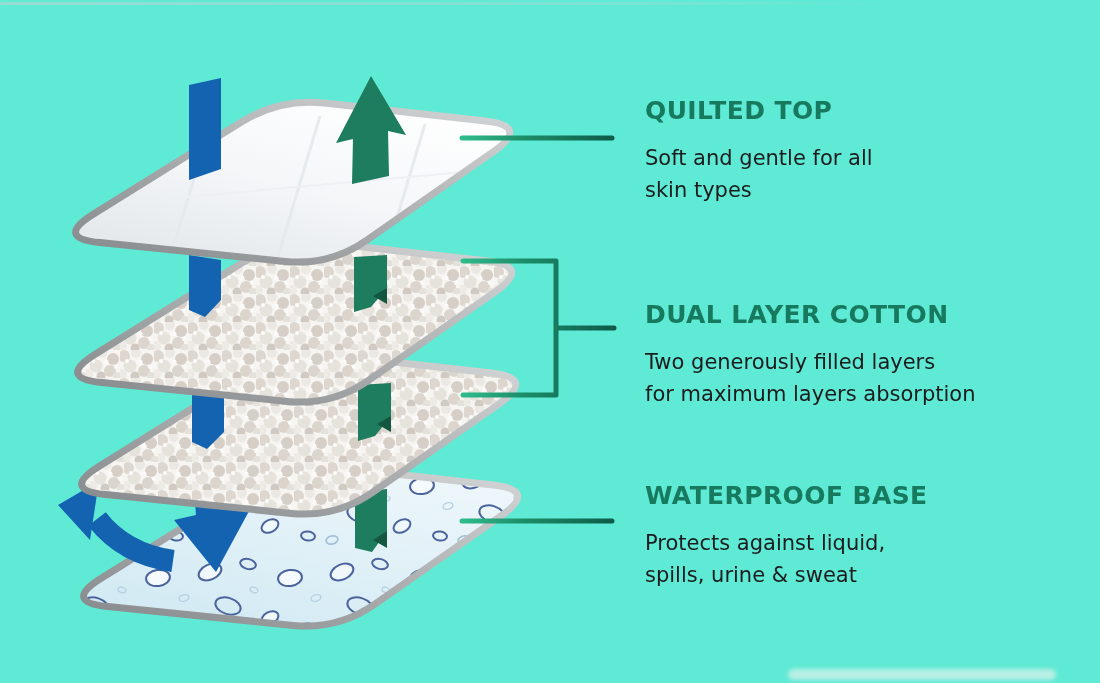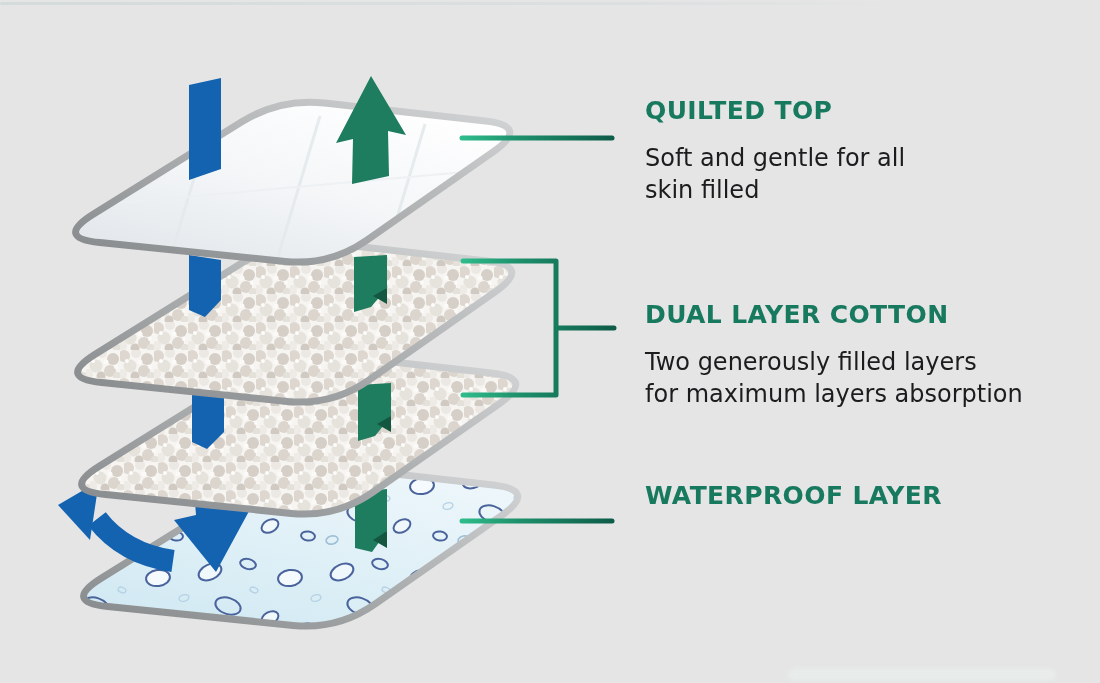--- a/index.html
+++ b/index.html
@@ -1,34 +1,34 @@
 <!DOCTYPE html>
 <html><head>
 <meta charset="utf-8">
 <style>
   html,body{margin:0;padding:0;background:#ffffff;}
   .canvas{
-    position:relative;width:1100px;height:683px;background:#e5e5e5;
+    position:relative;width:1100px;height:683px;background:#5eead4;
     overflow:hidden;font-family:"DejaVu Sans","Liberation Sans",sans-serif;
   }
   .top-faint-line{
     position:absolute;left:0;top:2px;width:908px;height:3px;border-radius:2px;
     background:linear-gradient(90deg,rgba(198,210,211,.55),rgba(198,210,211,.28) 70%,rgba(198,210,211,0));
   }
   .faint-watermark{
     position:absolute;left:788px;bottom:3px;width:268px;height:11px;border-radius:6px;
     background:rgba(233,241,238,.65);filter:blur(2px);
   }
   .diagram{position:absolute;left:0;top:0;}
   .section{position:absolute;left:645px;width:440px;}
   .section h2{
     margin:0 0 16px 0;font-size:25px;font-weight:700;letter-spacing:.4px;
     color:#17795e;line-height:30px;
   }
-  .section p{margin:0;font-size:24px;line-height:32px;color:#1c1c1e;}
+  .section p{margin:0;font-size:21px;line-height:32px;color:#1c1c1e;}
   .s1{top:96px;} .s2{top:300px;} .s3{top:481px;}
 </style>
 </head>
 <body>
 
 <div class="canvas">
 
   <div class="top-faint-line"></div>
 
   <svg class="diagram" width="640" height="683" viewBox="0 0 640 683">
@@ -140,26 +140,27 @@
 
     <g fill="none" stroke="url(#leadGrad)" stroke-width="5" stroke-linecap="round" stroke-linejoin="round">
       <path d="M462,138 L612,138"></path>
       <path d="M463,261 L556,261 L556,395 L463,395 M556,328 L614,328"></path>
       <path d="M462,521 L612,521"></path>
     </g>
   </svg>
 
   <div class="section s1">
     <h2>QUILTED TOP</h2>
-    <p><span>Soft and gentle for all</span><br><span>skin filled</span></p>
+    <p><span>Soft and gentle for all</span><br><span>skin types</span></p>
   </div>
 
   <div class="section s2">
     <h2>DUAL LAYER COTTON</h2>
     <p><span>Two generously filled layers</span><br><span>for maximum layers absorption</span></p>
   </div>
 
   <div class="section s3">
-    <h2>WATERPROOF LAYER</h2>
+    <h2>WATERPROOF BASE</h2>
+    <p><span>Protects against liquid,</span><br><span>spills, urine &amp; sweat</span></p>
   </div>
 
   <div class="faint-watermark"></div>
 </div>
 
 </body></html>

